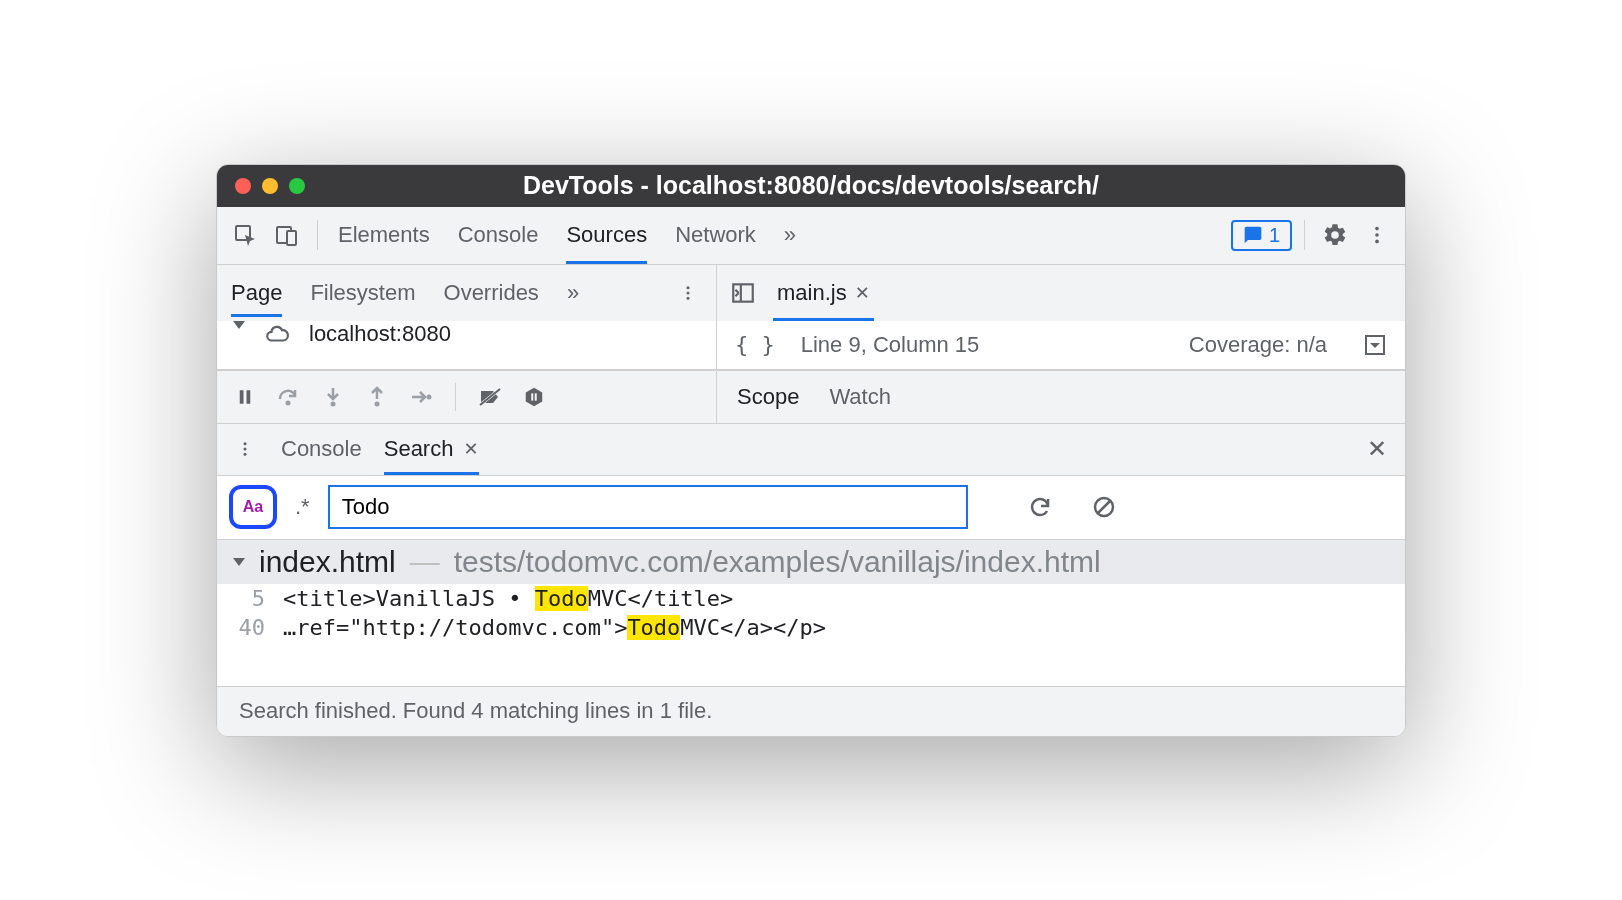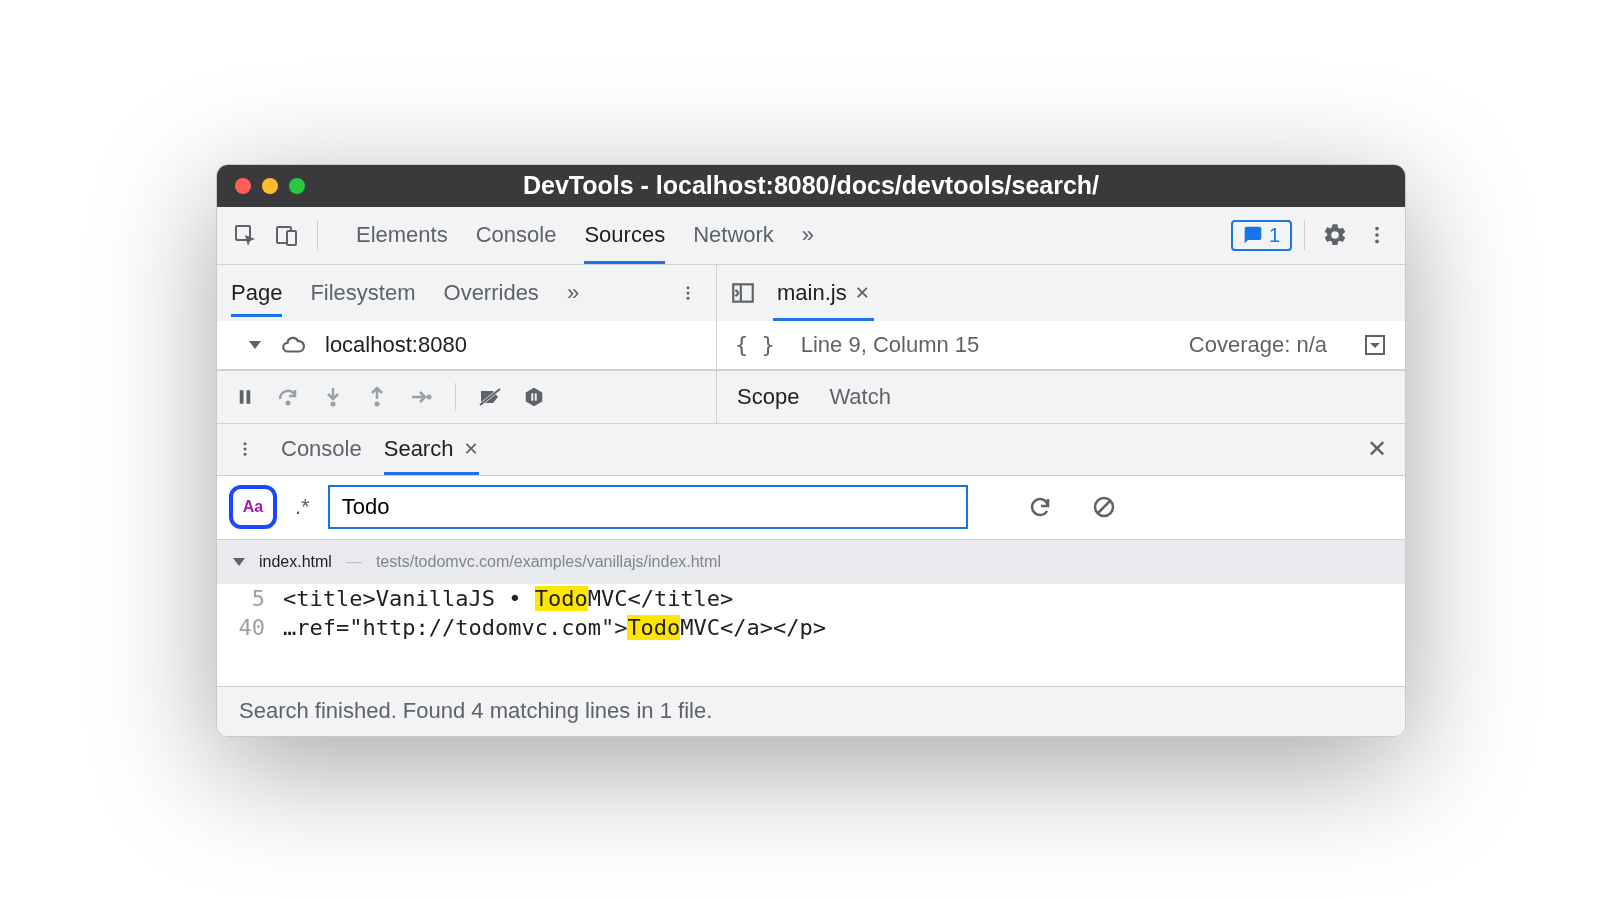--- a/index.html
+++ b/index.html
@@ -65,21 +65,21 @@
     display: flex; align-items: center; justify-content: center;
     color: #5f6368;
     cursor: pointer;
   }
   .tb-sep {
     width: 1px; height: 30px; background: #d0d0d0; margin: 0 6px;
   }
   .tabs {
     display: flex;
     gap: 28px;
-    margin-left: 26px;
+    margin-left: 8px;
     align-items: center;
     height: 100%;
   }
   .tab {
     font-size: 22px;
     color: #5f6368;
     cursor: pointer;
     height: 100%;
     display: flex;
     align-items: center;
@@ -135,22 +135,22 @@
     color: #202124;
     border-bottom-color: #1a73e8;
   }
   .more-dots {
     width: 28px; height: 28px;
     display: flex; align-items: center; justify-content: center;
     color: #5f6368; cursor: pointer; font-size: 22px;
   }
   .tree-row {
     height: 48px;
-    display: flex; align-items: center;
-    padding: 0 32px;
+    display: flex; 
+    padding: 0 16px;
     font-size: 22px;
     color: #202124;
     background: #fff;
     gap: 19px;
   }
   .disclosure {
     width: 0; height: 0;
     border-left: 6px solid transparent;
     border-right: 6px solid transparent;
     border-top: 8px solid #5f6368;
@@ -274,21 +274,21 @@
   .search-icons {
     display: flex; gap: 28px; margin-left: 40px;
   }
   
   .result-file {
     height: 44px;
     background: #e8eaed;
     display: flex; align-items: center;
     padding: 0 16px;
     gap: 14px;
-    font-size: 16px;
+    font-size: 30px;
     color: #202124;
     cursor: pointer;
   }
   .result-file .path { color: #80868b; }
   .file-sep { color: #c0c0c0; }
   .result-line {
     display: flex; align-items: center;
     padding: 2px 16px;
     gap: 18px;
     font-size: 22px;

